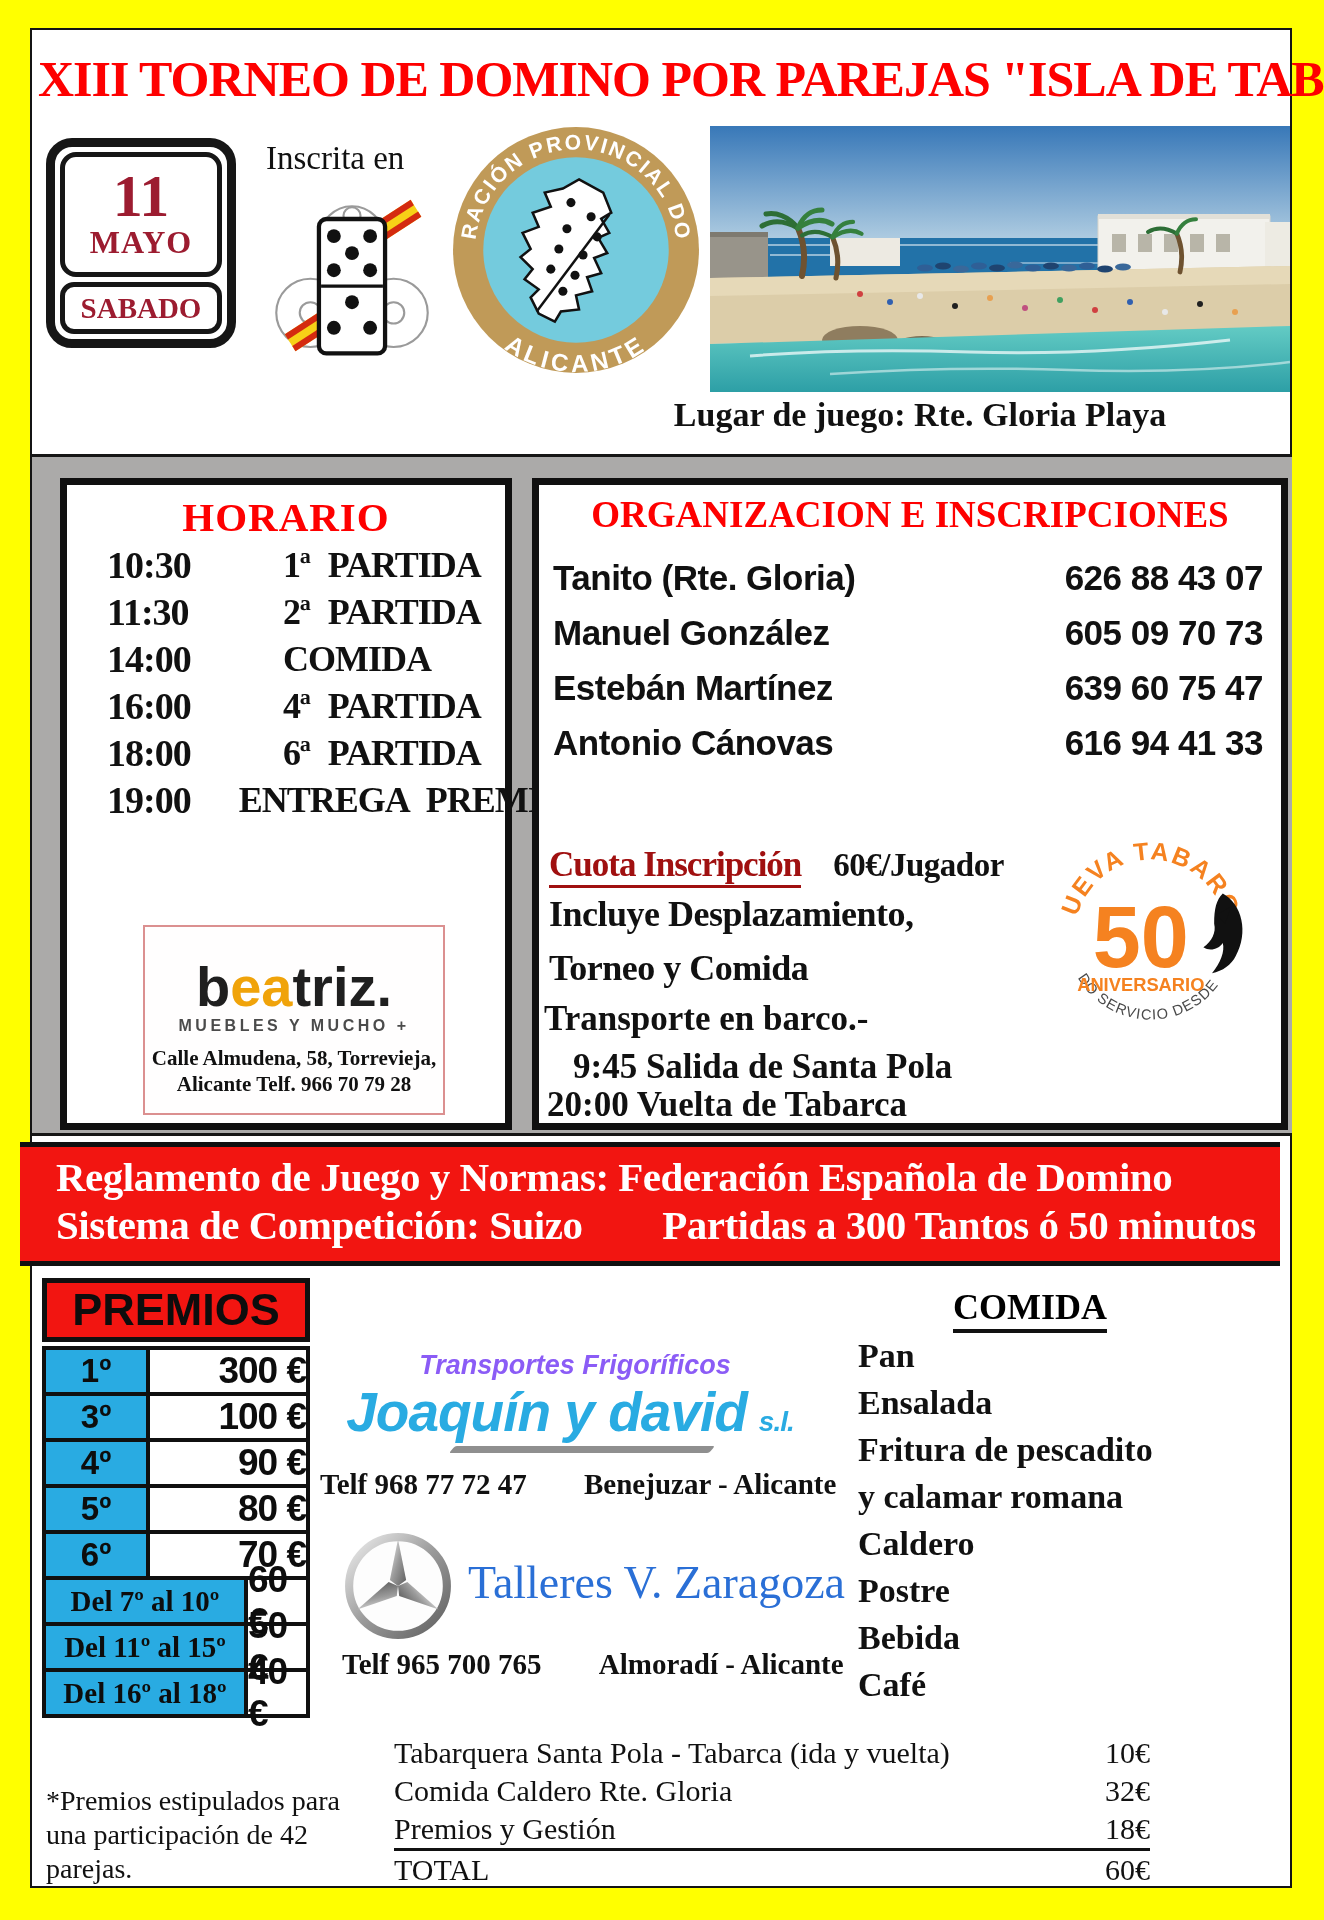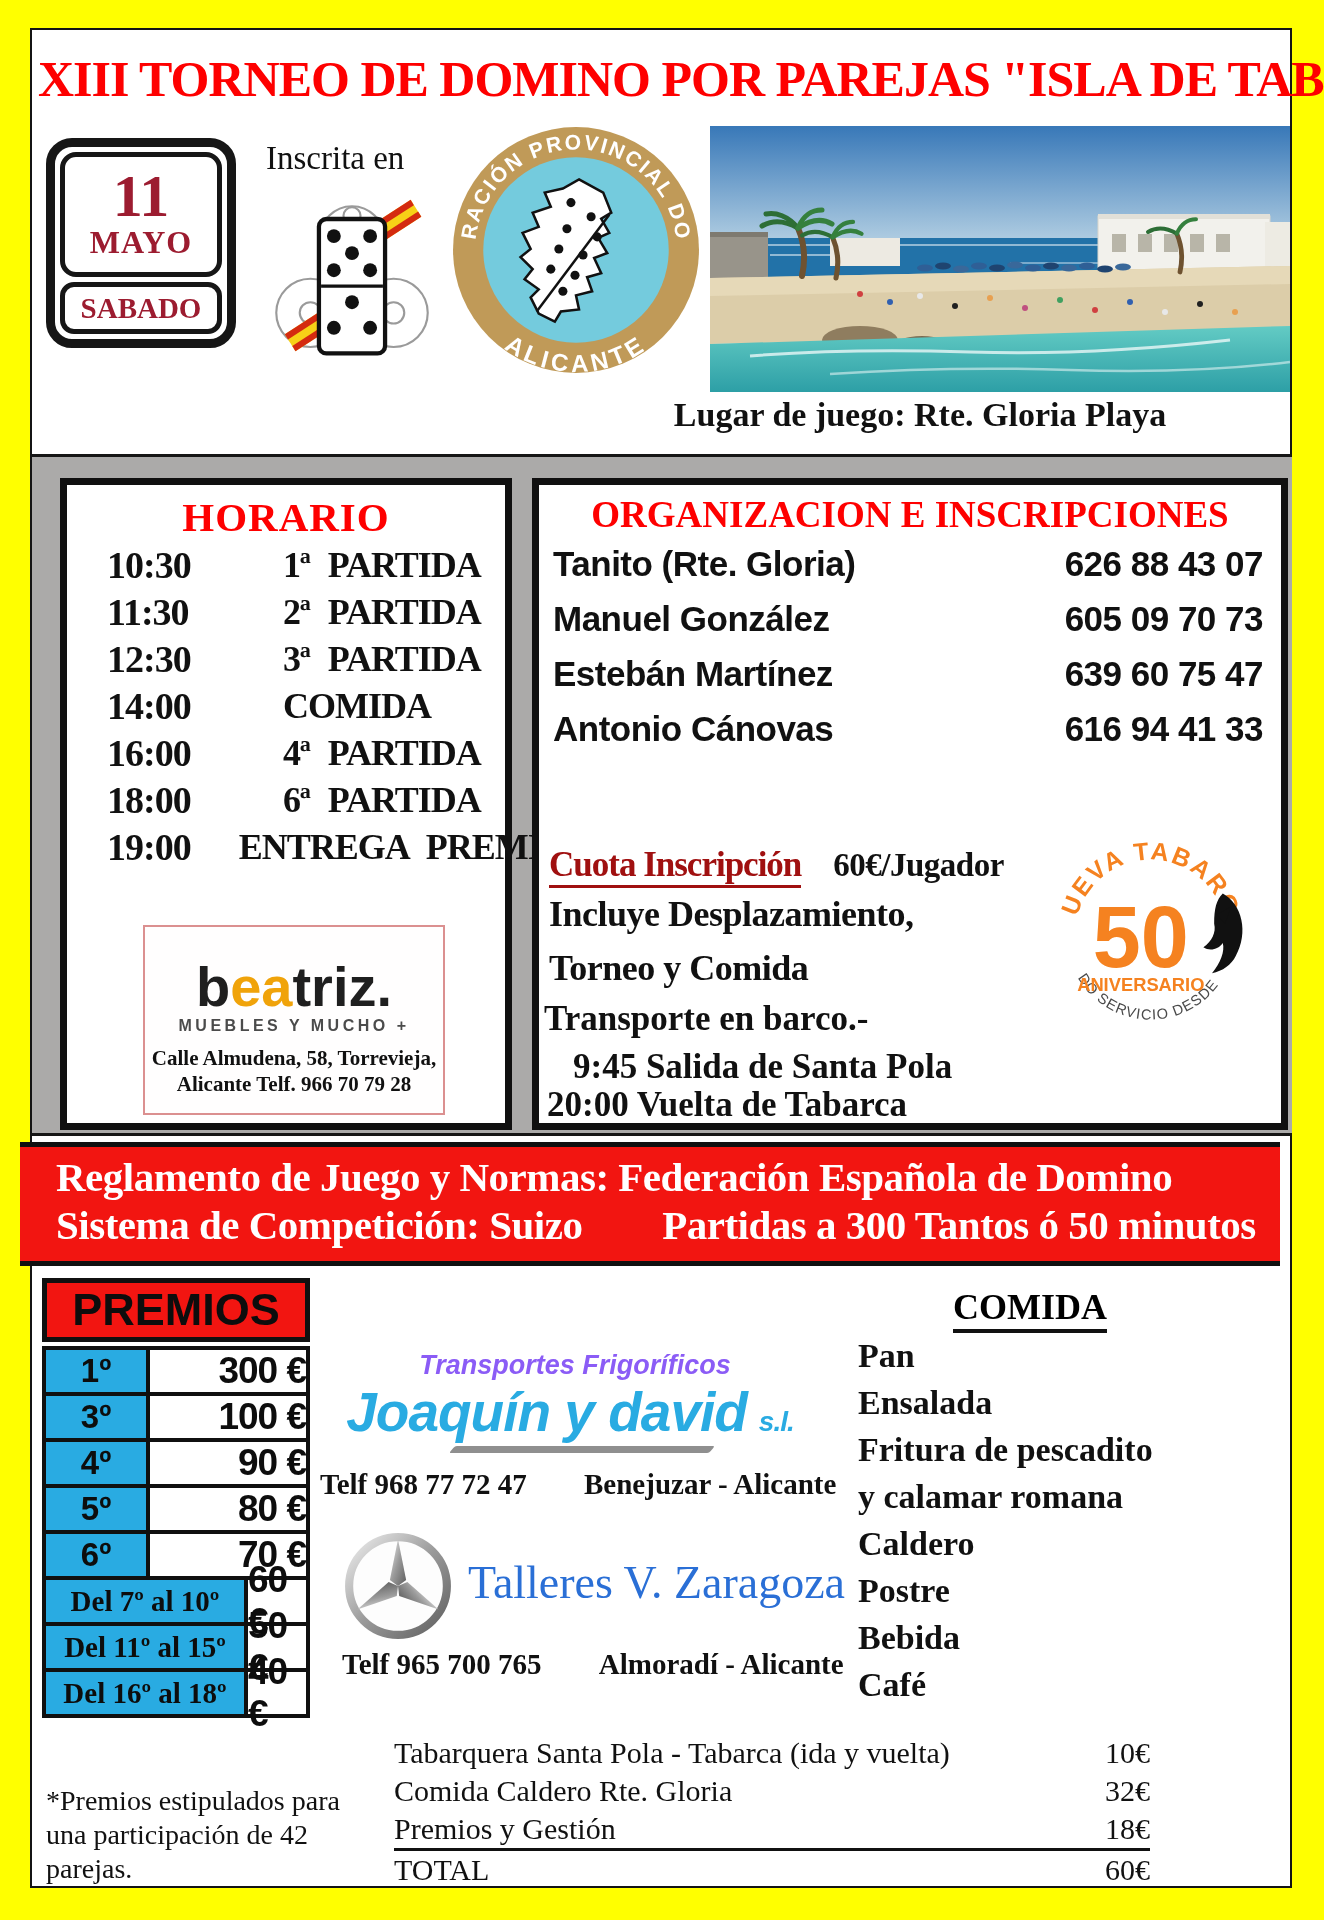--- a/index.html
+++ b/index.html
@@ -32,21 +32,21 @@
   .h-time{width:128px;font-size:38px;font-weight:bold;letter-spacing:-1px;color:#111;}
   .h-event{margin-left:48px;font-size:36px;font-weight:bold;letter-spacing:-1px;word-spacing:10px;color:#111;white-space:nowrap;}
   .beatriz{position:absolute;left:76px;top:440px;width:302px;height:190px;border:2px solid #DB9090;
            box-sizing:border-box;text-align:center;padding-top:32px;background:#fffefe;}
   .bea-logo{font-family:"Liberation Sans",sans-serif;font-size:56px;font-weight:600;color:#1f1f1f;line-height:56px;}
   .bea-ea{color:#F0A30A;font-weight:bold;}
   .bea-tag{margin-top:2px;font-family:"Liberation Sans",sans-serif;font-size:16px;font-weight:600;
            letter-spacing:3.5px;color:#4b4b4b;}
   .bea-addr{margin-top:10px;font-size:21px;font-weight:bold;color:#111;line-height:26px;}
   .org-title{margin-top:8px;text-align:center;color:#FE0000;font-size:37px;font-weight:bold;letter-spacing:0px;}
-  .contacts{}
+  .contacts{margin-top:14px;}
   .c-row{display:flex;justify-content:space-between;align-items:center;height:55px;padding:0 18px 0 14px;
          font-family:"Liberation Sans",sans-serif;font-size:35px;font-weight:bold;color:#111;letter-spacing:-0.5px;}
   .cuota-line{position:absolute;left:10px;top:360px;white-space:nowrap;}
   .cuota-label{font-size:35px;font-weight:bold;color:#A01010;border-bottom:3px solid #A01010;
                letter-spacing:-1px;padding-bottom:1px;}
   .cuota-value{font-size:33px;font-weight:bold;color:#111;margin-left:28px;letter-spacing:-0.5px;}
   .rp-line{position:absolute;font-weight:bold;color:#111;white-space:nowrap;}
   .incluye1{left:10px;top:408px;font-size:36px;letter-spacing:-0.5px;}
   .incluye2{left:10px;top:462px;font-size:36px;letter-spacing:-0.5px;}
   .transporte{left:5px;top:514px;font-size:35px;}
@@ -259,24 +259,20 @@
     <div>
       <div class="h-row">
         <span class="h-time">10:30</span>
         <span class="h-event">1ª PARTIDA</span>
       </div>
       <div class="h-row">
         <span class="h-time">11:30</span>
         <span class="h-event">2ª PARTIDA</span>
       </div>
       <div class="h-row">
-        <span class="h-time">12:30</span>
-        <span class="h-event">3ª PARTIDA</span>
-      </div>
-      <div class="h-row">
         <span class="h-time">14:00</span>
         <span class="h-event">COMIDA</span>
       </div>
       <div class="h-row">
         <span class="h-time">16:00</span>
         <span class="h-event">4ª PARTIDA</span>
       </div>
       <div class="h-row">
         <span class="h-time">18:00</span>
         <span class="h-event">6ª PARTIDA</span>

